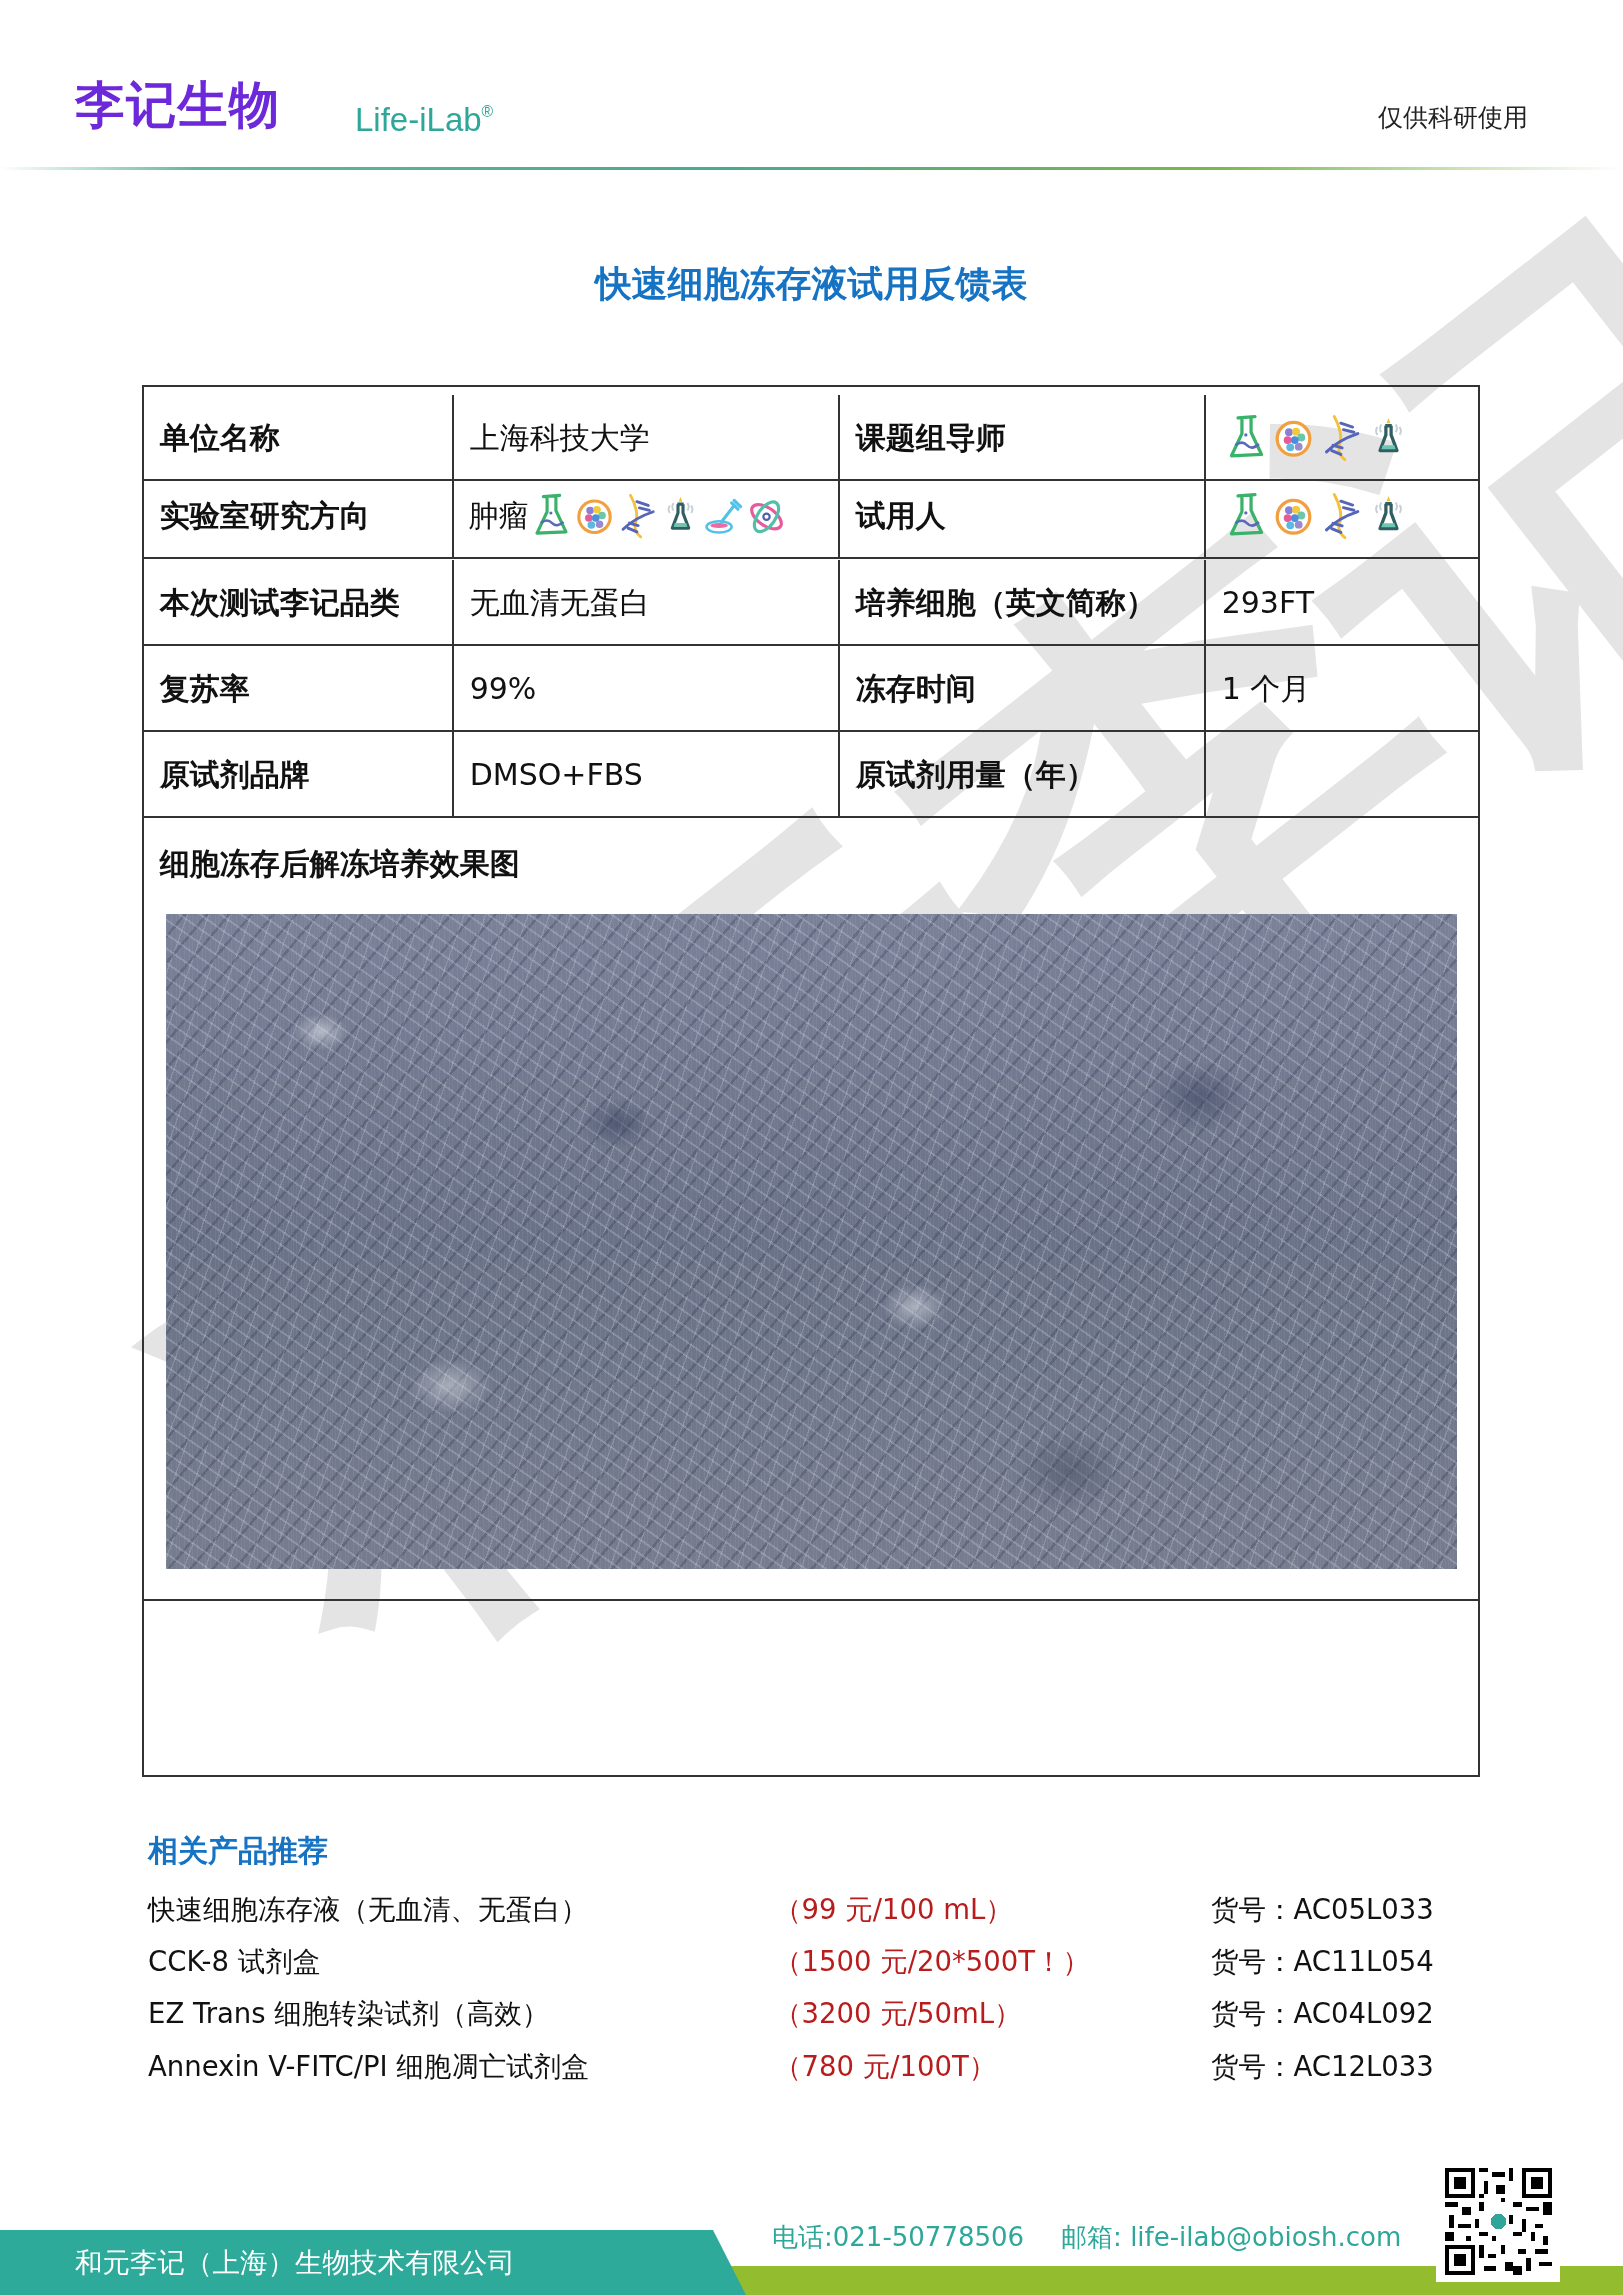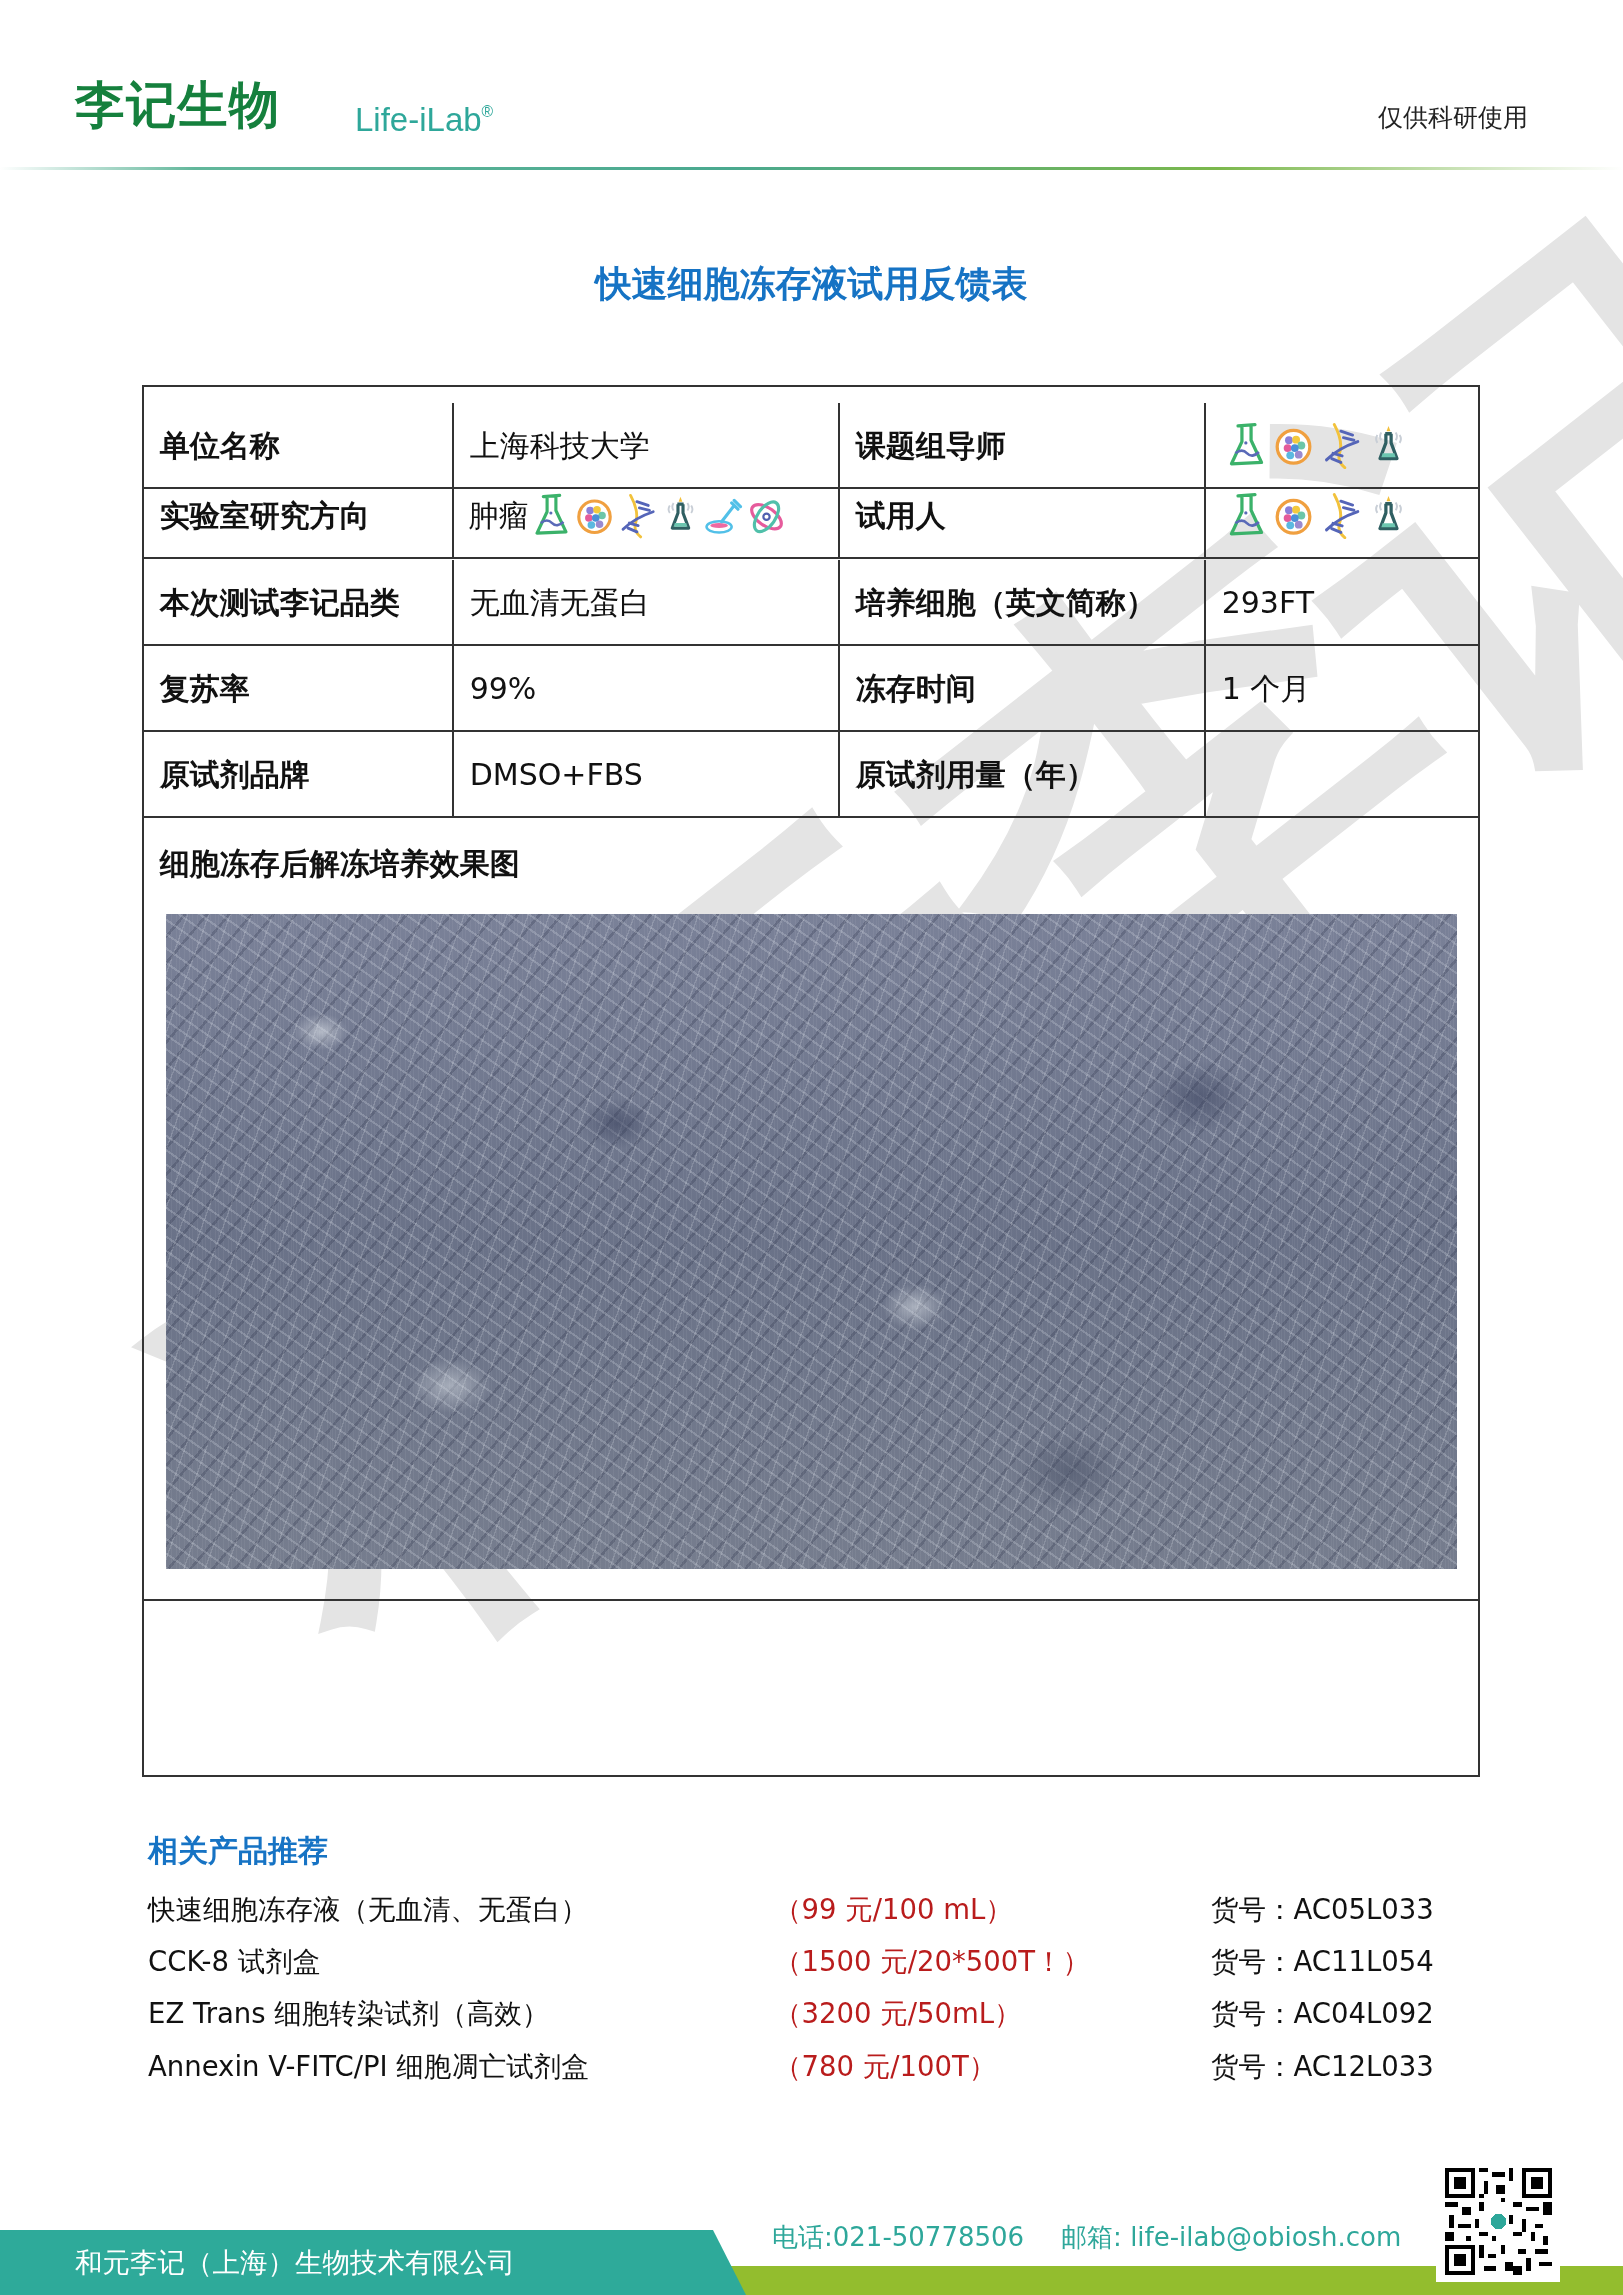--- a/index.html
+++ b/index.html
@@ -11,21 +11,21 @@
     position: absolute; left: 85px; top: 753px; width: 1570px; height: 589px;
     transform: rotate(-38deg); transform-origin: center center;
     font-family: "DejaVu Sans", sans-serif; font-weight: bold;
     font-size: 497px; line-height: 589px; color: #e4e4e4; letter-spacing: -26px;
     white-space: nowrap; text-align: center; z-index: 0; pointer-events: none;
   }
 
   
   .logo-cn {
     position: absolute; left: 75px; top: 73px; font-size: 50px; font-weight: bold;
-    color: #15803d; letter-spacing: 1.3px; line-height: 65px; z-index: 2; text-align: center;
+    color: #6d28d9; letter-spacing: 1.3px; line-height: 65px; z-index: 2; text-align: center;
   }
   .logo-en {
     position: absolute; left: 355px; top: 92px; font-size: 33px; color: #2ea79a;
     font-family: "Liberation Sans", sans-serif; line-height: 39px; z-index: 2;
   }
   .logo-en sup { font-size: 15.7px; vertical-align: 14.4px; }
   .research-only {
     position: absolute; left: 1378px; top: 101px; font-size: 25px; color: #222;
     line-height: 33px; z-index: 2;
   }
@@ -155,21 +155,21 @@
     <symbol id="i-atom" viewBox="0 0 62 72">
       <ellipse cx="31" cy="38" rx="27" ry="14" transform="rotate(35 31 38)" fill="none" stroke="#e65b9c" stroke-width="5"></ellipse>
       <ellipse cx="31" cy="38" rx="27" ry="14" transform="rotate(-55 31 38)" fill="none" stroke="#50c0aa" stroke-width="5"></ellipse>
       <circle cx="31" cy="38" r="5" fill="none" stroke="#4f5fb0" stroke-width="3.5"></circle>
     </symbol>
   </defs>
 </svg>
 
 <div class="feedback-table">
 
-  <div class="row" style="top:16px;">
+  <div class="row" style="top:8px;">
     <div class="cell c1">单位名称</div>
     <div class="cell c2">上海科技大学</div>
     <div class="cell c3">课题组导师</div>
     <div class="cell c4">
       <span class="icons">
         <svg viewBox="0 0 62 72" width="41" height="47">
             <use href="#i-flask"></use>
           </svg>
         <svg viewBox="0 0 62 72" width="41" height="47">
             <use href="#i-cell"></use>

